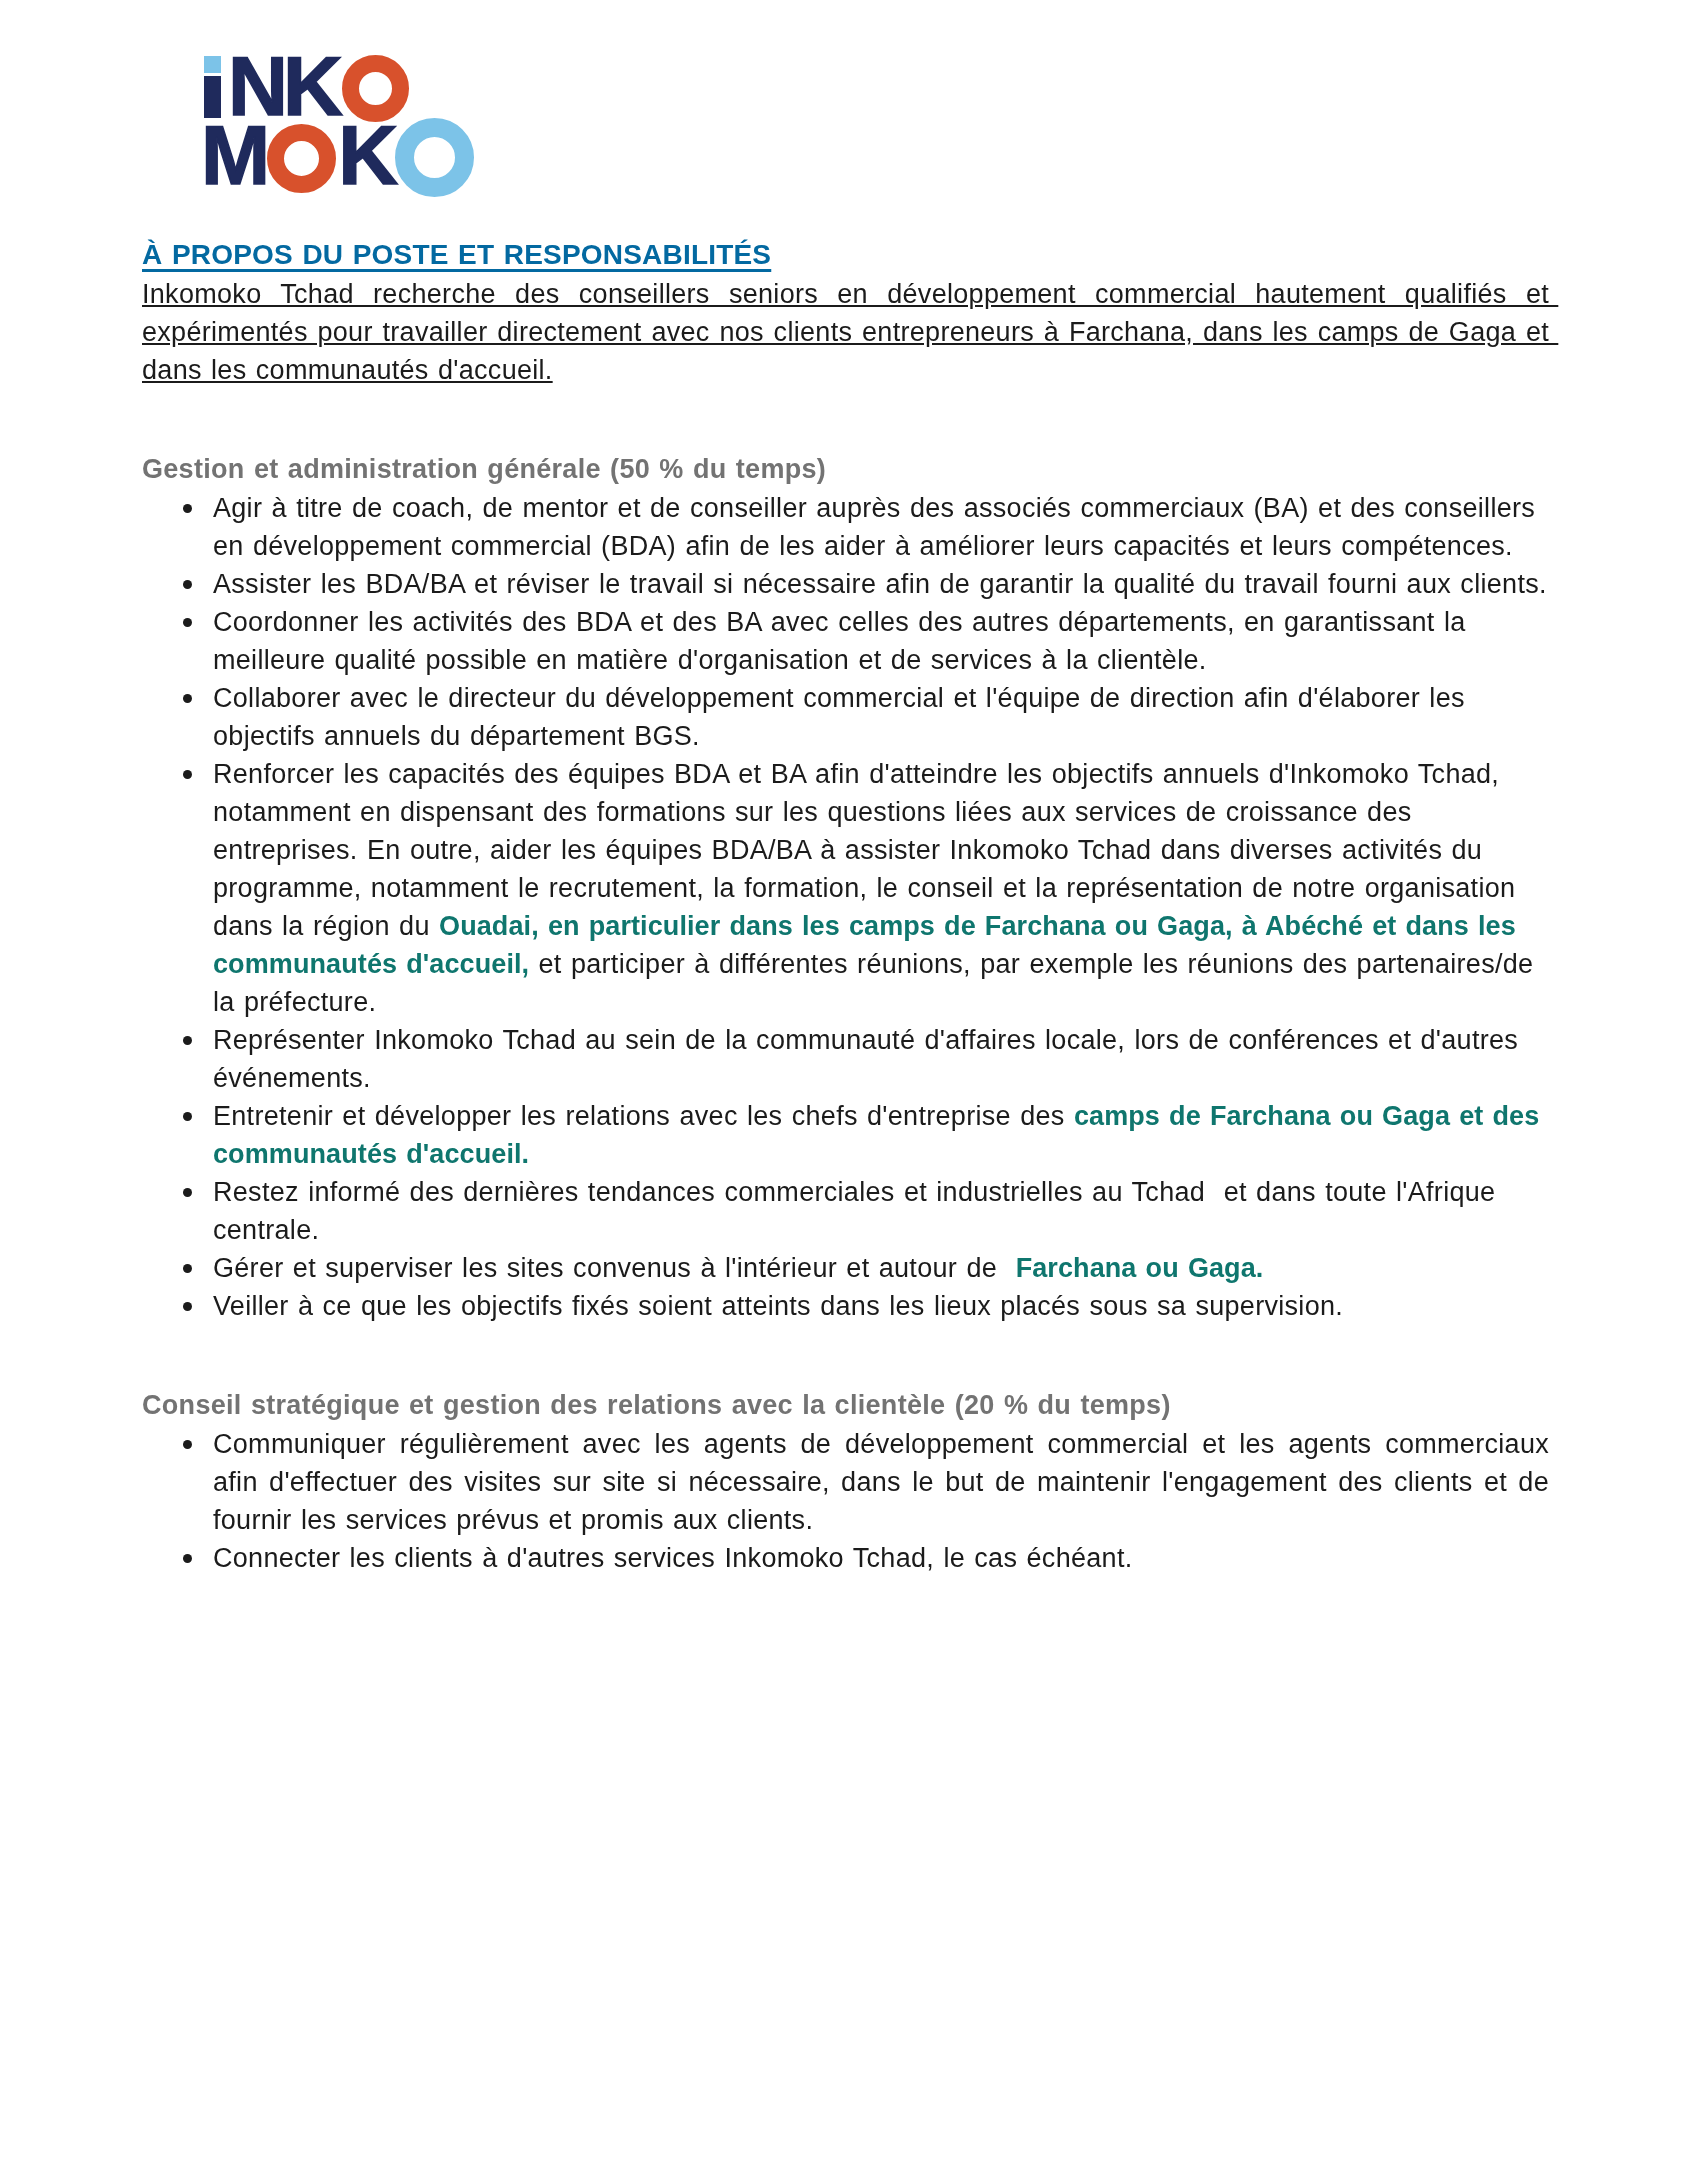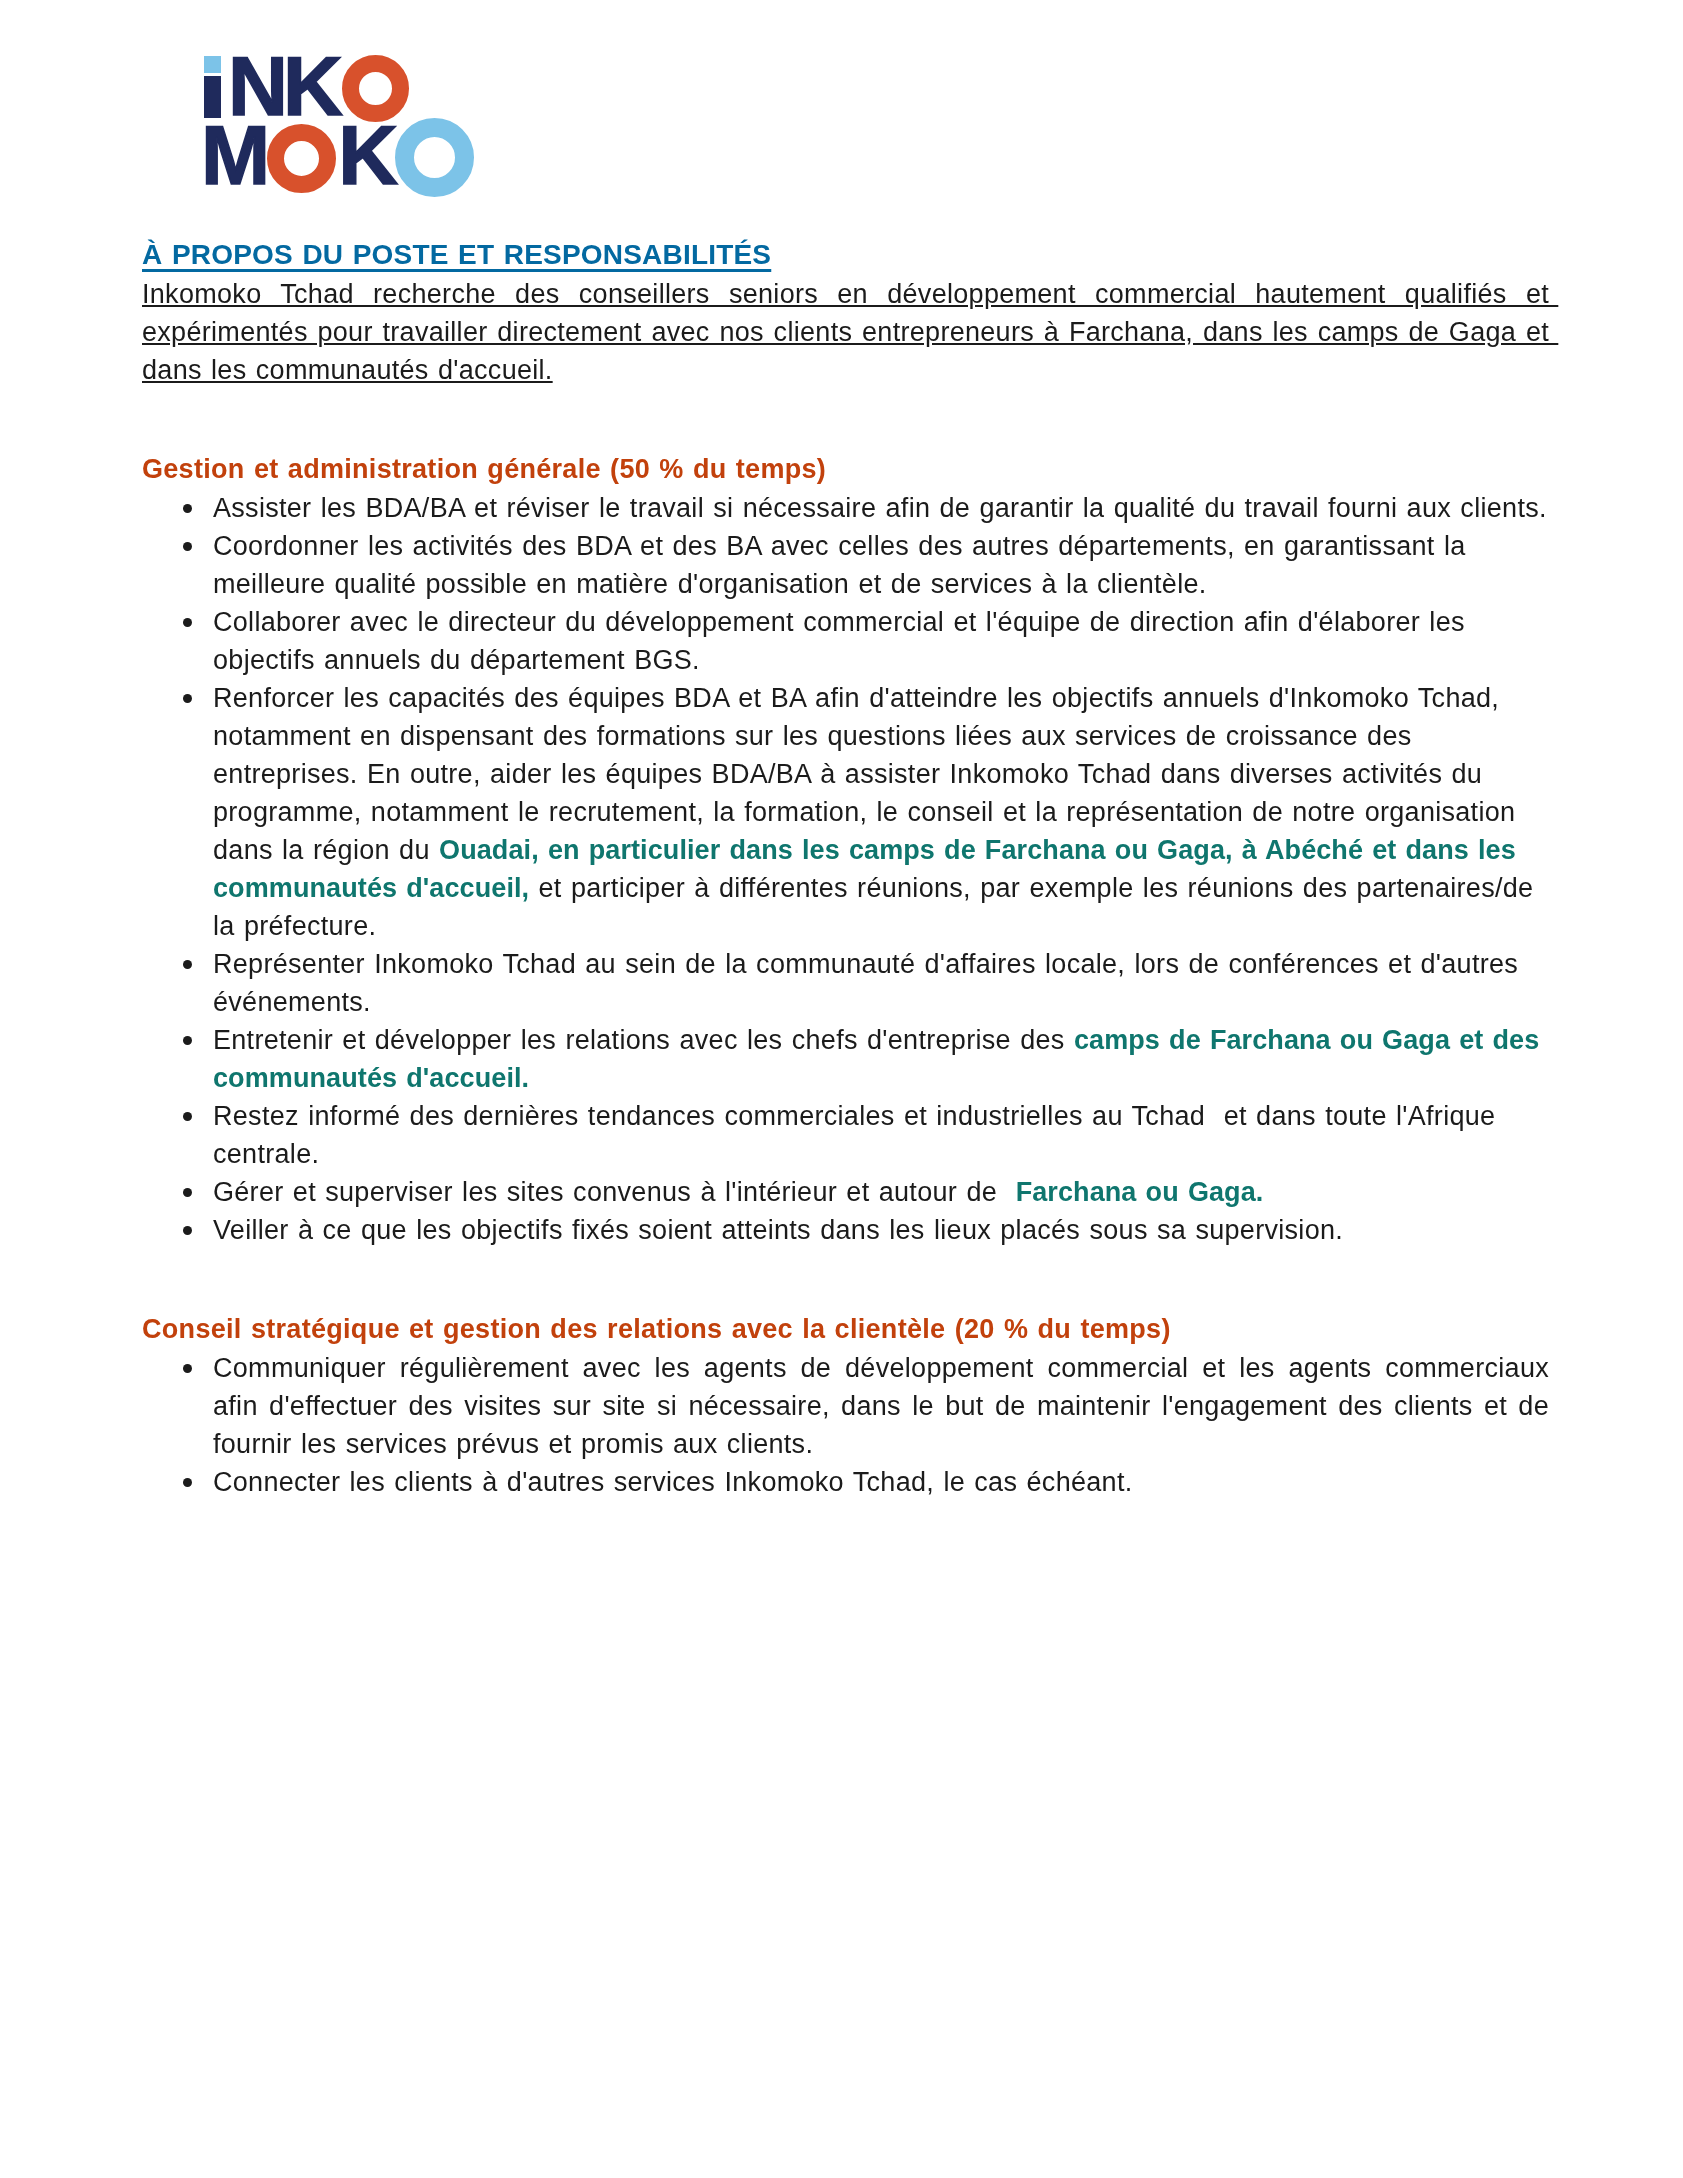--- a/index.html
+++ b/index.html
@@ -55,21 +55,21 @@
     text-underline-offset: 5px;
     letter-spacing: 0.2px;
   }
   p.para { white-space: pre-wrap; }
   p.intro { margin-bottom: 38px; text-decoration: underline; }
   .justify { text-align: justify; }
   h2.section-heading {
     margin-top: 60px;
     font-size: 27px;
     line-height: 40px;
-    color: #c2410c;
+    color: #737373;
   }
   ul.bullets { list-style: none; }
   ul.bullets li {
     position: relative;
     padding-left: 71px;
     white-space: pre-wrap;
   }
   ul.bullets li::before {
     content: "";
     position: absolute;
@@ -107,20 +107,21 @@
 
   <div class="doc">
 
     <h1 class="doc-title">À PROPOS DU POSTE ET RESPONSABILITÉS</h1>
 
     <p class="para intro justify">Inkomoko Tchad recherche des conseillers seniors en développement commercial hautement qualifiés et expérimentés pour travailler directement avec nos clients entrepreneurs à Farchana, dans les camps de Gaga et dans les communautés d'accueil.</p>
 
 
     <h2 class="section-heading">Gestion et administration générale (50 % du temps)</h2>
     <ul class="bullets">
+      <li><span>Agir à titre de coach, de mentor et de conseiller auprès des associés commerciaux (BA) et des conseillers en développement commercial (BDA) afin de les aider à améliorer leurs capacités et leurs compétences.</span></li>
       <li><span>Assister les BDA/BA et réviser le travail si nécessaire afin de garantir la qualité du travail fourni aux clients.</span></li>
       <li><span>Coordonner les activités des BDA et des BA avec celles des autres départements, en garantissant la meilleure qualité possible en matière d'organisation et de services à la clientèle.</span></li>
       <li><span>Collaborer avec le directeur du développement commercial et l'équipe de direction afin d'élaborer les objectifs annuels du département BGS.</span></li>
       <li><span>Renforcer les capacités des équipes BDA et BA afin d'atteindre les objectifs annuels d'Inkomoko Tchad, notamment en dispensant des formations sur les questions liées aux services de croissance des entreprises. En outre, aider les équipes BDA/BA à assister Inkomoko Tchad dans diverses activités du programme, notamment le recrutement, la formation, le conseil et la représentation de notre organisation dans la région du </span><b>Ouadai, en particulier dans les camps de Farchana ou Gaga, à Abéché et dans les communautés d'accueil,</b><span> et participer à différentes réunions, par exemple les réunions des partenaires/de la préfecture.</span></li>
       <li><span>Représenter Inkomoko Tchad au sein de la communauté d'affaires locale, lors de conférences et d'autres événements.</span></li>
       <li><span>Entretenir et développer les relations avec les chefs d'entreprise des </span><b>camps de Farchana ou Gaga et des communautés d'accueil.</b></li>
       <li><span>Restez informé des dernières tendances commerciales et industrielles au Tchad  et dans toute l'Afrique centrale.</span></li>
       <li><span>Gérer et superviser les sites convenus à l'intérieur et autour de  </span><b>Farchana ou Gaga.</b></li>
       <li><span>Veiller à ce que les objectifs fixés soient atteints dans les lieux placés sous sa supervision.</span></li>
     </ul>

